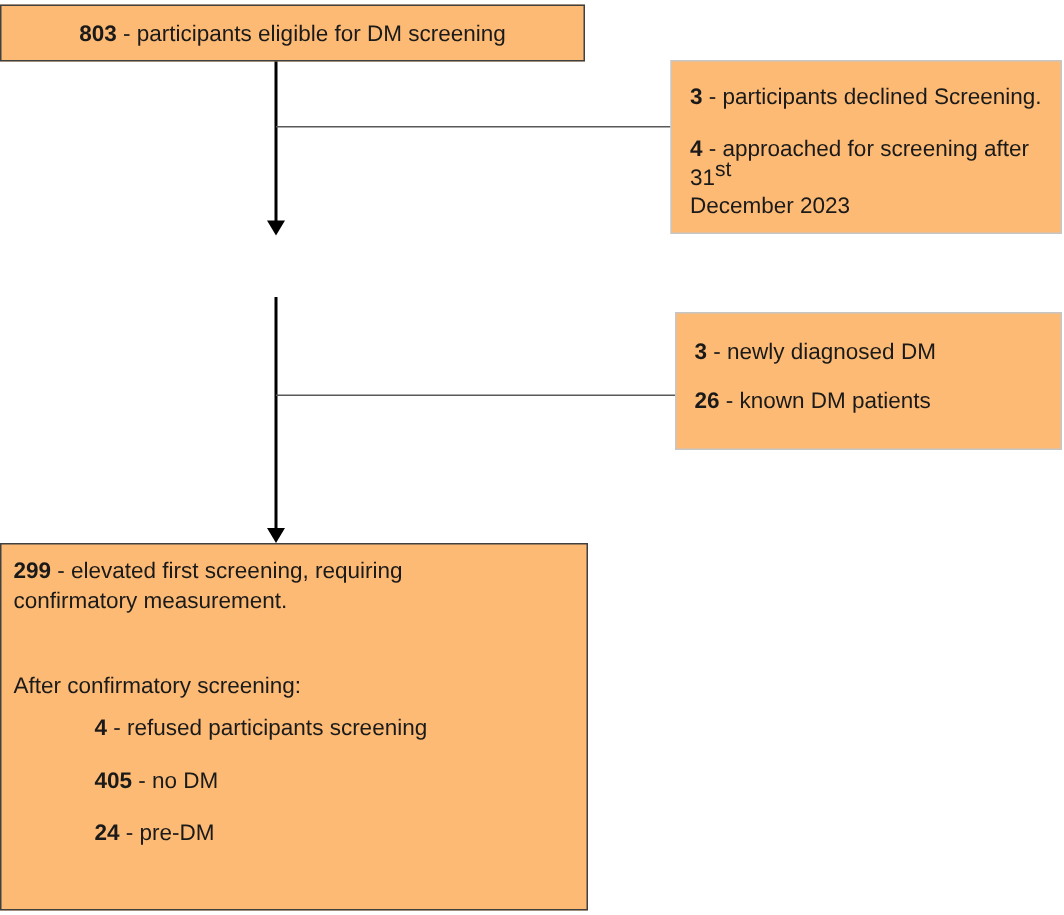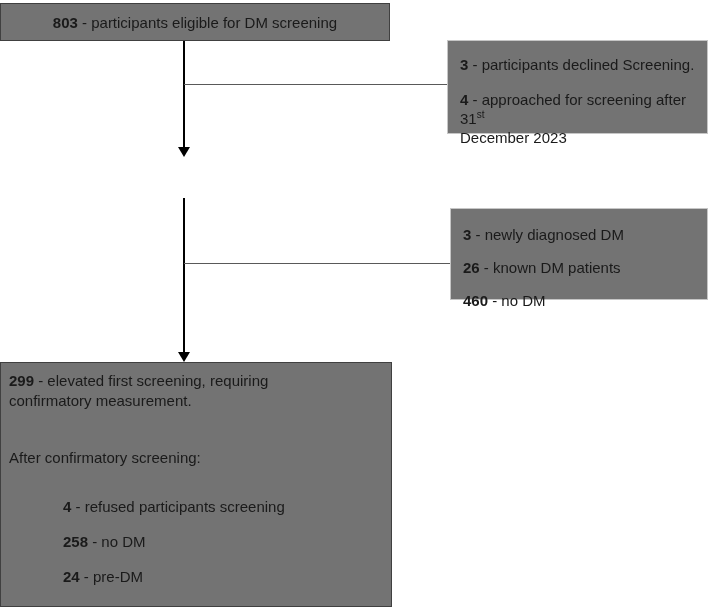--- a/index.html
+++ b/index.html
@@ -12,21 +12,21 @@
     width: 709px;
     height: 610px;
     background: #ffffff;
     font-family: "Liberation Sans", sans-serif;
     font-size: 15px;
     color: #1a1a1a;
     overflow: hidden;
   }
   .box {
     position: absolute;
-    background: #737373;
+    background: #fdba74;
     box-sizing: border-box;
   }
   .box.main {
     border: 1px solid #404040;
   }
   .box.side {
     border: 1px solid #c6c6c6;
   }
   .box.centered {
     display: flex;
@@ -45,36 +45,36 @@
   .side-inner {
     padding: 14px 12px 0 12px;
   }
   .side-inner p {
     margin-bottom: 14px;
   }
   .side-inner p.tight {
     margin-bottom: 0;
   }
   sup {
-    font-size: 10px;
+    font-size: 14px;
     line-height: 0;
   }
   
   .conf-inner {
     padding: 8px 10px 0 8px;
   }
   .conf-inner p {
     line-height: 20px;
   }
   .headline {
     max-width: 330px;
     margin-bottom: 37px;
   }
   .subheading {
-    margin-bottom: 29px;
+    margin-bottom: 8px;
   }
   .conf-item {
     padding-left: 54px;
     margin-bottom: 15px;
   }
   
   .vline {
     position: absolute;
     width: 2px;
     background: #000000;
@@ -100,45 +100,44 @@
 
   <div class="box main centered" style="left:0px; top:3px; width:390px; height:38px;">
     <p><span class="num">803</span> <span>- participants eligible for DM screening</span></p>
   </div>
 
   <div class="vline" style="left:183px; top:41px; height:107px;"></div>
   <div class="arrowhead" style="left:178px; top:147px;"></div>
 
   <div class="hline" style="left:184px; top:84px; width:263px;"></div>
 
-  <div class="box side" style="left:447px; top:40px; width:261px; height:94px;">
+  <div class="box side" style="left:447px; top:40px; width:261px; height:116px;">
     <div class="side-inner">
       <p style="margin-bottom:16px;"><span class="num">3</span> <span>- participants declined Screening.</span></p>
       <p class="tight"><span class="num">4</span> <span>- approached for screening after 31</span><sup>st</sup></p>
       <p class="tight">December 2023</p>
     </div>
   </div>
 
 
   <div class="vline" style="left:183px; top:198px; height:155px;"></div>
   <div class="arrowhead" style="left:178px; top:352px;"></div>
 
   <div class="hline" style="left:184px; top:263px; width:266px;"></div>
 
   <div class="box side" style="left:450px; top:208px; width:258px; height:92px;">
     <div class="side-inner" style="padding-top:16px;">
       <p><span class="num">3</span> <span>- newly diagnosed DM</span></p>
       <p><span class="num">26</span> <span>- known DM patients</span></p>
-      <p><span class="num">460</span> <span>- no DM</span></p>
     </div>
   </div>
 
   <div class="box main" style="left:0px; top:362px; width:392px; height:245px;">
     <div class="conf-inner">
       <p class="headline"><span class="num">299</span> <span>- elevated first screening, requiring confirmatory measurement.</span></p>
       <p class="subheading">After confirmatory screening:</p>
       <p class="conf-item"><span class="num">4</span> <span>- refused participants screening</span></p>
-      <p class="conf-item"><span class="num">258</span> <span>- no DM</span></p>
+      <p class="conf-item"><span class="num">405</span> <span>- no DM</span></p>
       <p class="conf-item"><span class="num">24</span> <span>- pre-DM</span></p>
     </div>
   </div>
 
 </div>
 
 </body></html>

